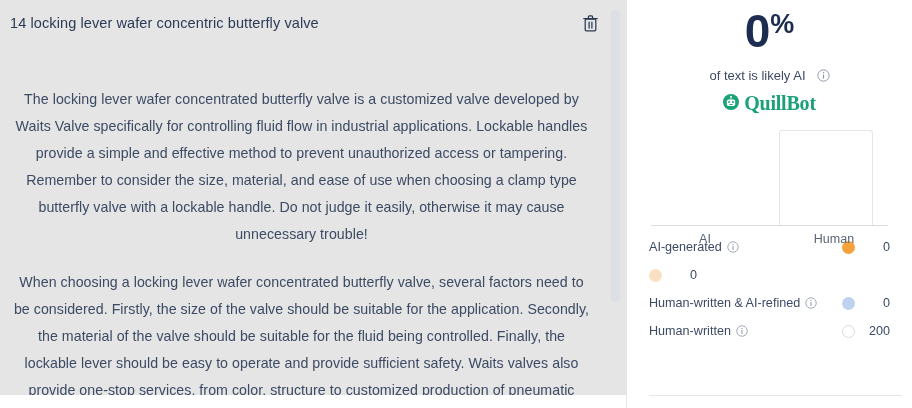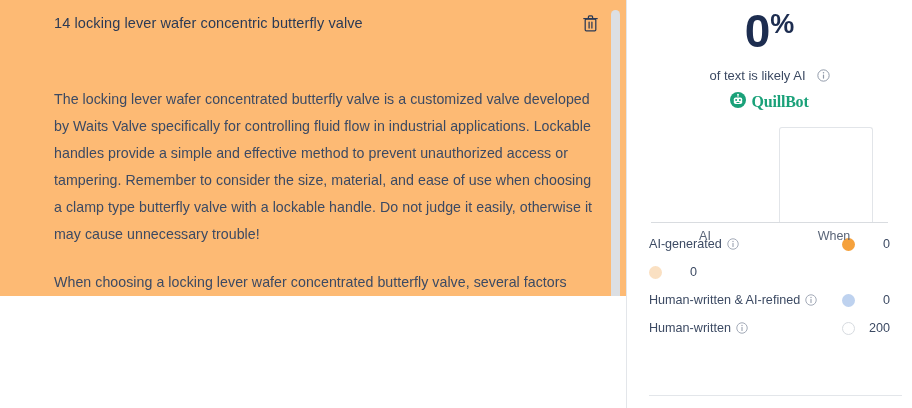--- a/index.html
+++ b/index.html
@@ -6,25 +6,24 @@
   html, body {
     width: 912px; height: 408px;
     background: #ffffff;
     font-family: "Liberation Sans", sans-serif;
     overflow: hidden;
   }
   .app { display: flex; width: 912px; height: 408px; position: relative; }
 
   
   .left-panel {
-    width: 627px; height: 296px;
+    width: 627px; height: 395px;
     position: relative;
-    background: #fdba74;
+    background: #e5e5e5;
     overflow: hidden;
-    padding-left: 44px;
   }
   .doc-header {
     display: flex; align-items: flex-start;
     padding: 14px 30px 0 10px;
     height: 44px;
   }
   .doc-title {
     font-size: 14.5px;
     color: #2b3a55;
     line-height: 1.3;
@@ -38,21 +37,21 @@
     position: absolute;
     right: 26px; top: 12px;
   }
   .doc-body {
     padding: 0 34px 0 10px;
     font-size: 14.2px;
     line-height: 27px;
     color: #3c4a63;
     letter-spacing: 0.05px;
   }
-  .doc-body p { margin-bottom: 21px; }
+  .doc-body p { margin-bottom: 21px; text-align: center; }
   .doc-body p:first-child { margin-top: 42px; }
 
   
   .scrollbar-track {
     position: absolute;
     right: 7px; top: 0;
     width: 9px; height: 408px;
   }
   .scrollbar-thumb {
     position: absolute;
@@ -101,21 +100,21 @@
   }
   .brand {
     margin-top: 9px;
     display: flex;
     align-items: center;
     justify-content: center;
     gap: 5px;
   }
   .brand-name {
     font-family: "Liberation Serif", serif;
-    font-size: 16px;
+    font-size: 20px;
     color: #1aa179;
     font-weight: bold;
     letter-spacing: -0.2px;
   }
 
   
   .chart {
     margin-top: 14px;
     height: 104px;
     position: relative;
@@ -271,21 +270,21 @@
         <div class="bar-col">
           <div class="bar empty" style="height:0px;"></div>
         </div>
         <div class="bar-col">
           <div class="bar" style="height:95px;"></div>
         </div>
       </div>
       <div class="axis-line"></div>
       <div class="axis-labels">
         <div class="axis-label">AI</div>
-        <div class="axis-label">When</div>
+        <div class="axis-label">Human</div>
       </div>
     </div>
 
     <div class="legend">
 
       <div class="legend-row">
         <span class="legend-label">
           <span>AI-generated</span>
           <span class="info-icon">
             <svg width="12" height="12" viewBox="0 0 14 14">

